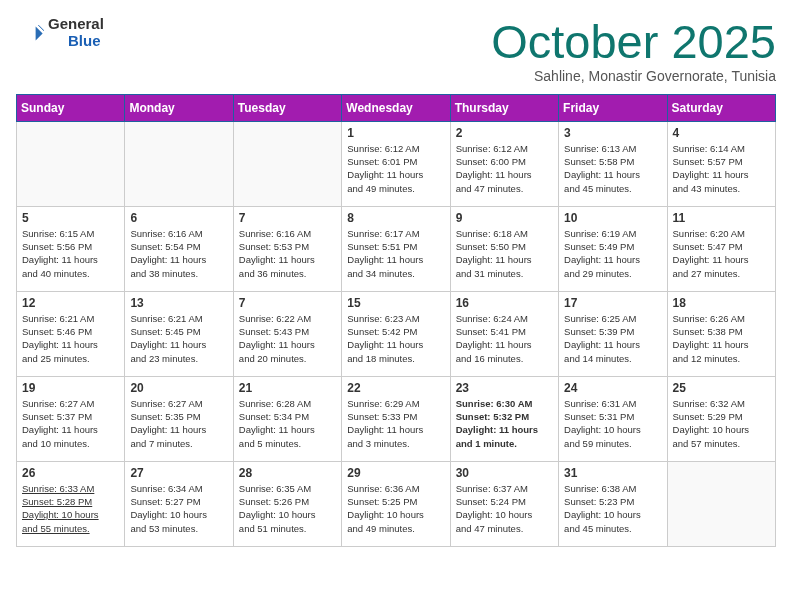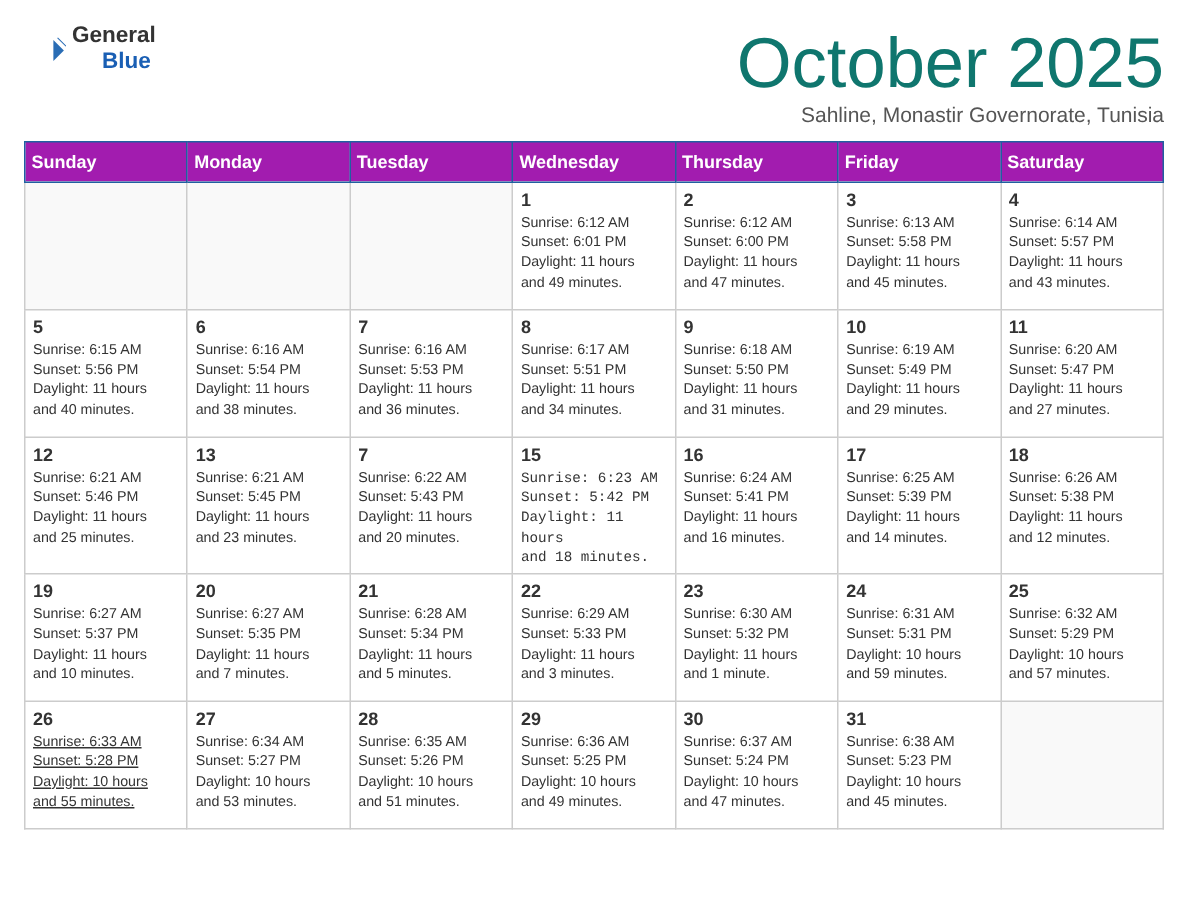--- a/index.html
+++ b/index.html
@@ -230,21 +230,21 @@
         </td>
         <td>
           <div class="day-number">7</div>
           <div class="day-info" style="white-space: pre-line;">Sunrise: 6:22 AM
 Sunset: 5:43 PM
 Daylight: 11 hours
 and 20 minutes.</div>
         </td>
         <td>
           <div class="day-number">15</div>
-          <div class="day-info" style="white-space: pre-line; font-family: Liberation Mono, monospace;">Sunrise: 6:23 AM
+          <div class="day-info" style="white-space: pre-line;">Sunrise: 6:23 AM
 Sunset: 5:42 PM
 Daylight: 11 hours
 and 18 minutes.</div>
         </td>
         <td>
           <div class="day-number">16</div>
           <div class="day-info" style="white-space: pre-line;">Sunrise: 6:24 AM
 Sunset: 5:41 PM
 Daylight: 11 hours
 and 16 minutes.</div>
@@ -288,21 +288,21 @@
         </td>
         <td>
           <div class="day-number">22</div>
           <div class="day-info" style="white-space: pre-line;">Sunrise: 6:29 AM
 Sunset: 5:33 PM
 Daylight: 11 hours
 and 3 minutes.</div>
         </td>
         <td>
           <div class="day-number">23</div>
-          <div class="day-info" style="white-space: pre-line;">Sunrise: 6:30 AM
+          <div class="day-info" style="white-space: pre-line; font-weight: bold;">Sunrise: 6:30 AM
 Sunset: 5:32 PM
 Daylight: 11 hours
 and 1 minute.</div>
         </td>
         <td>
           <div class="day-number">24</div>
           <div class="day-info" style="white-space: pre-line;">Sunrise: 6:31 AM
 Sunset: 5:31 PM
 Daylight: 10 hours
 and 59 minutes.</div>

